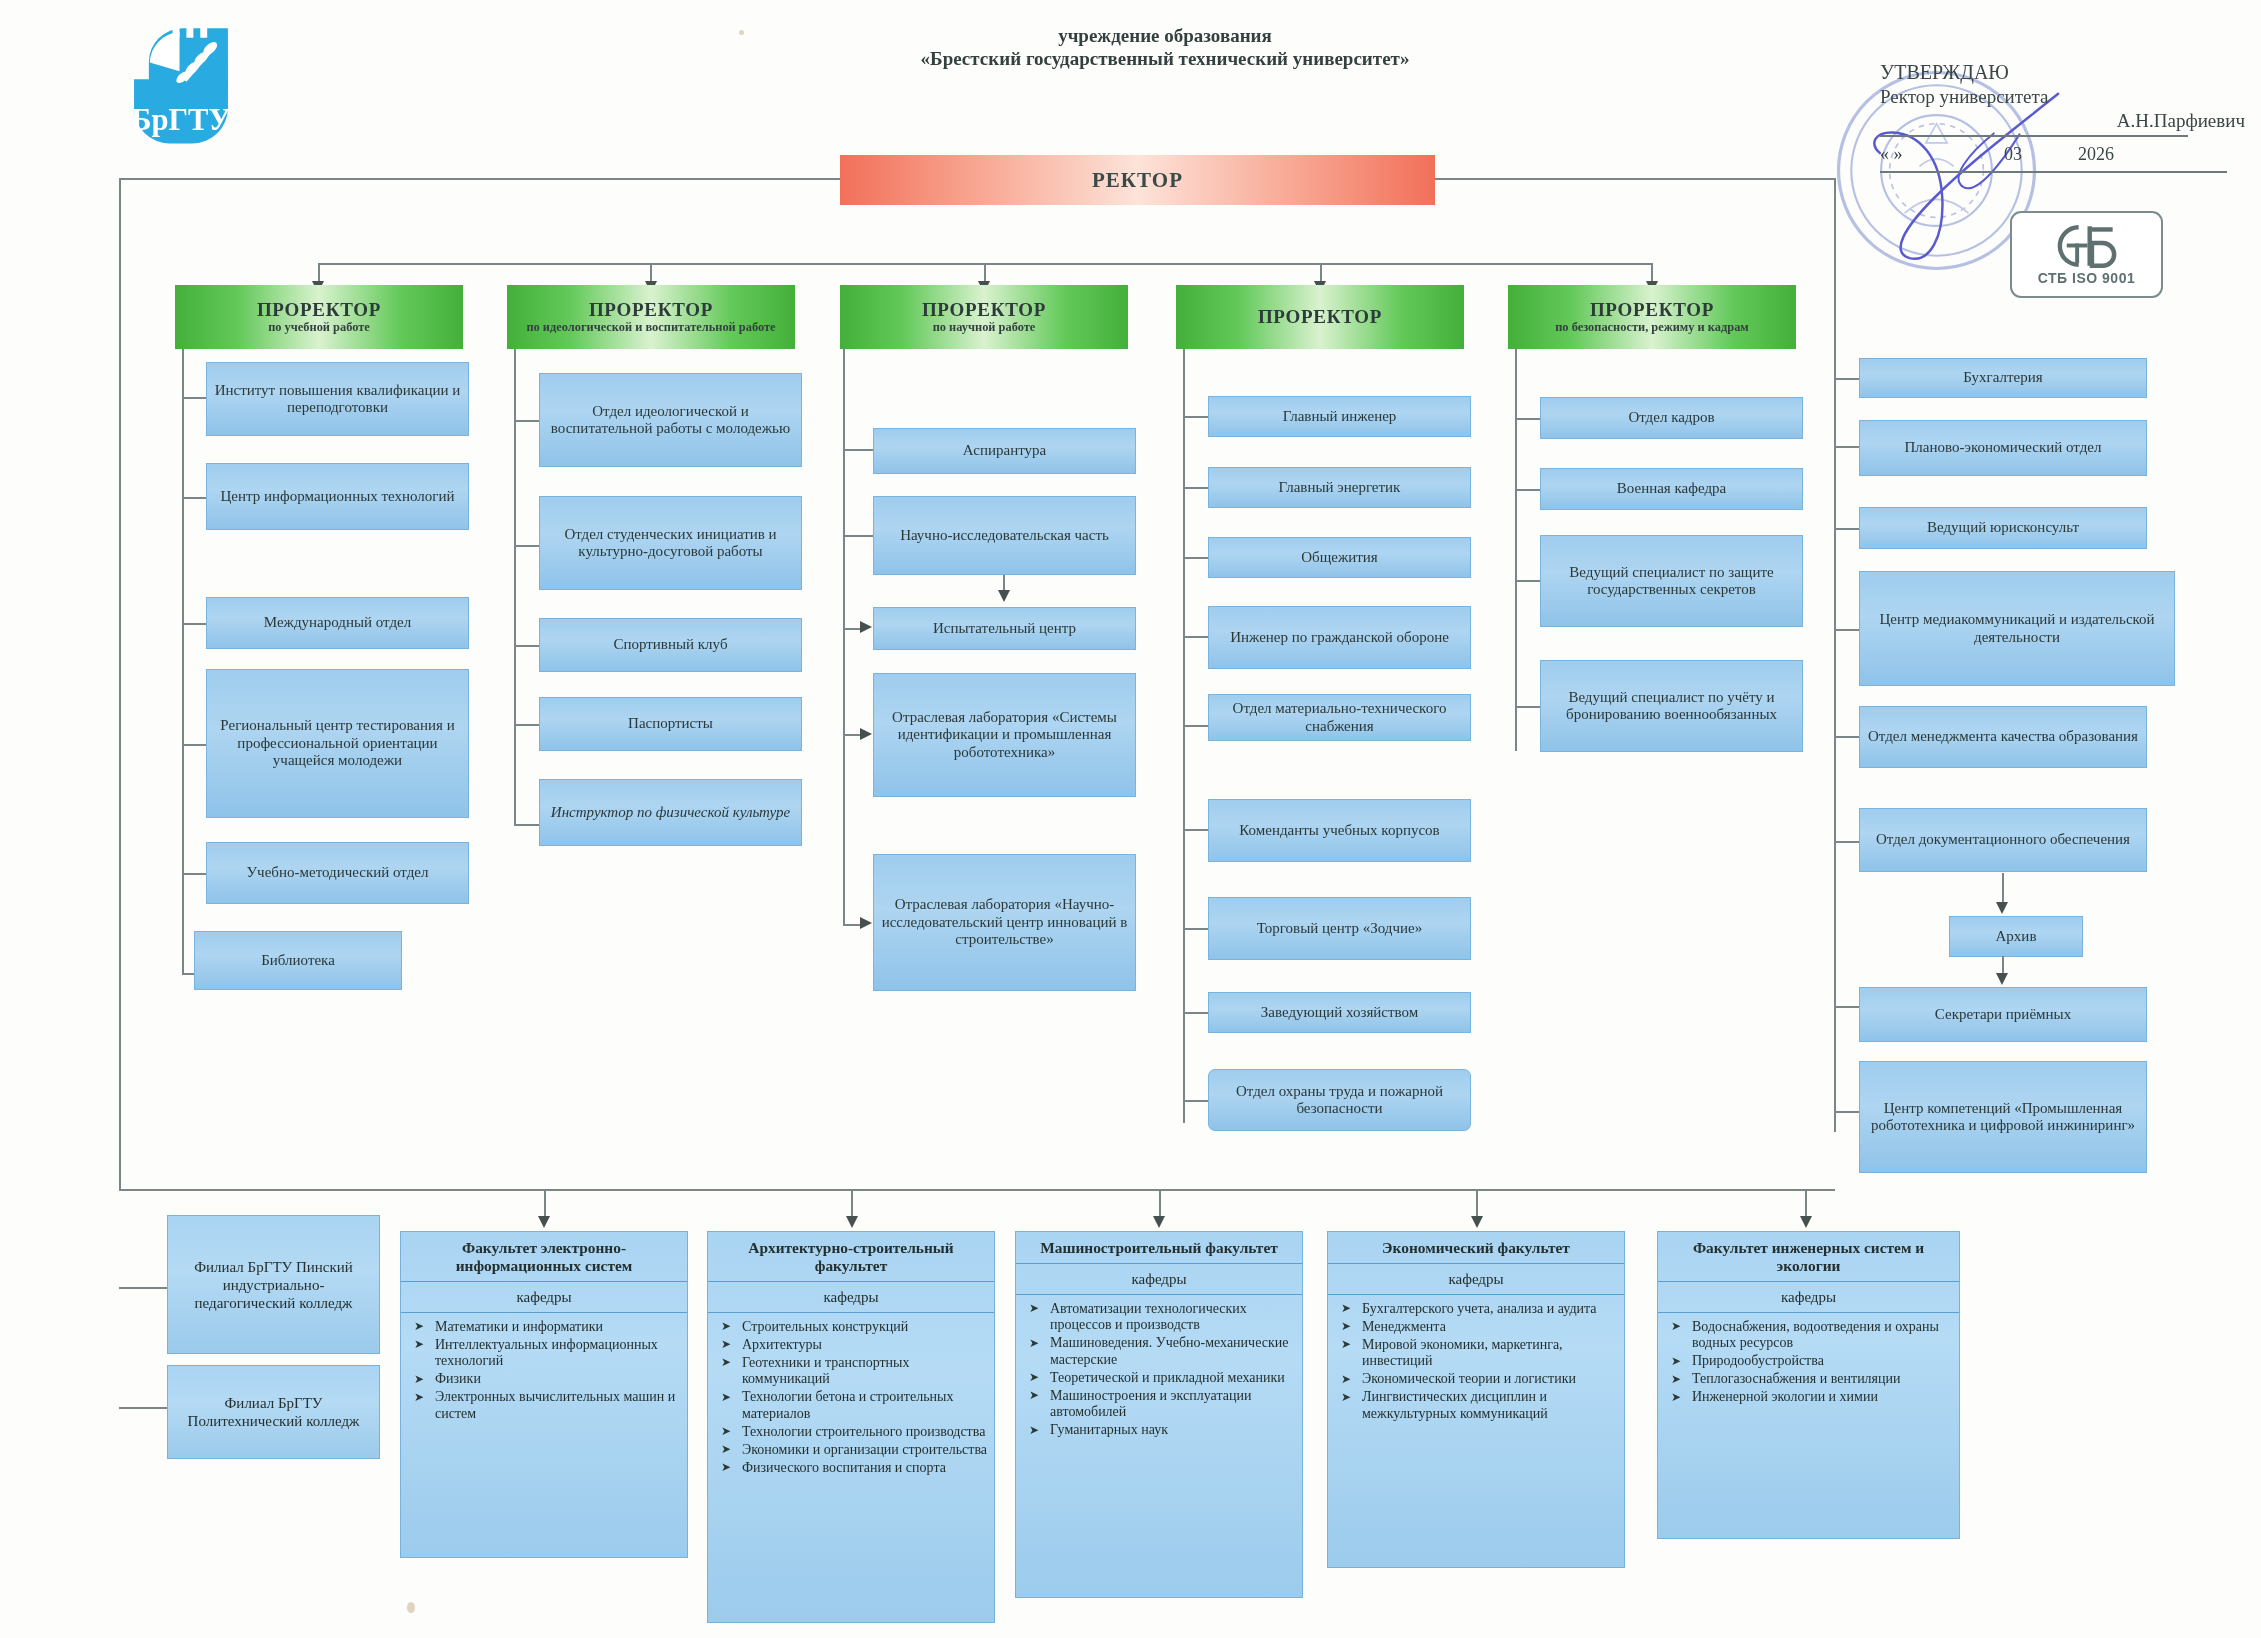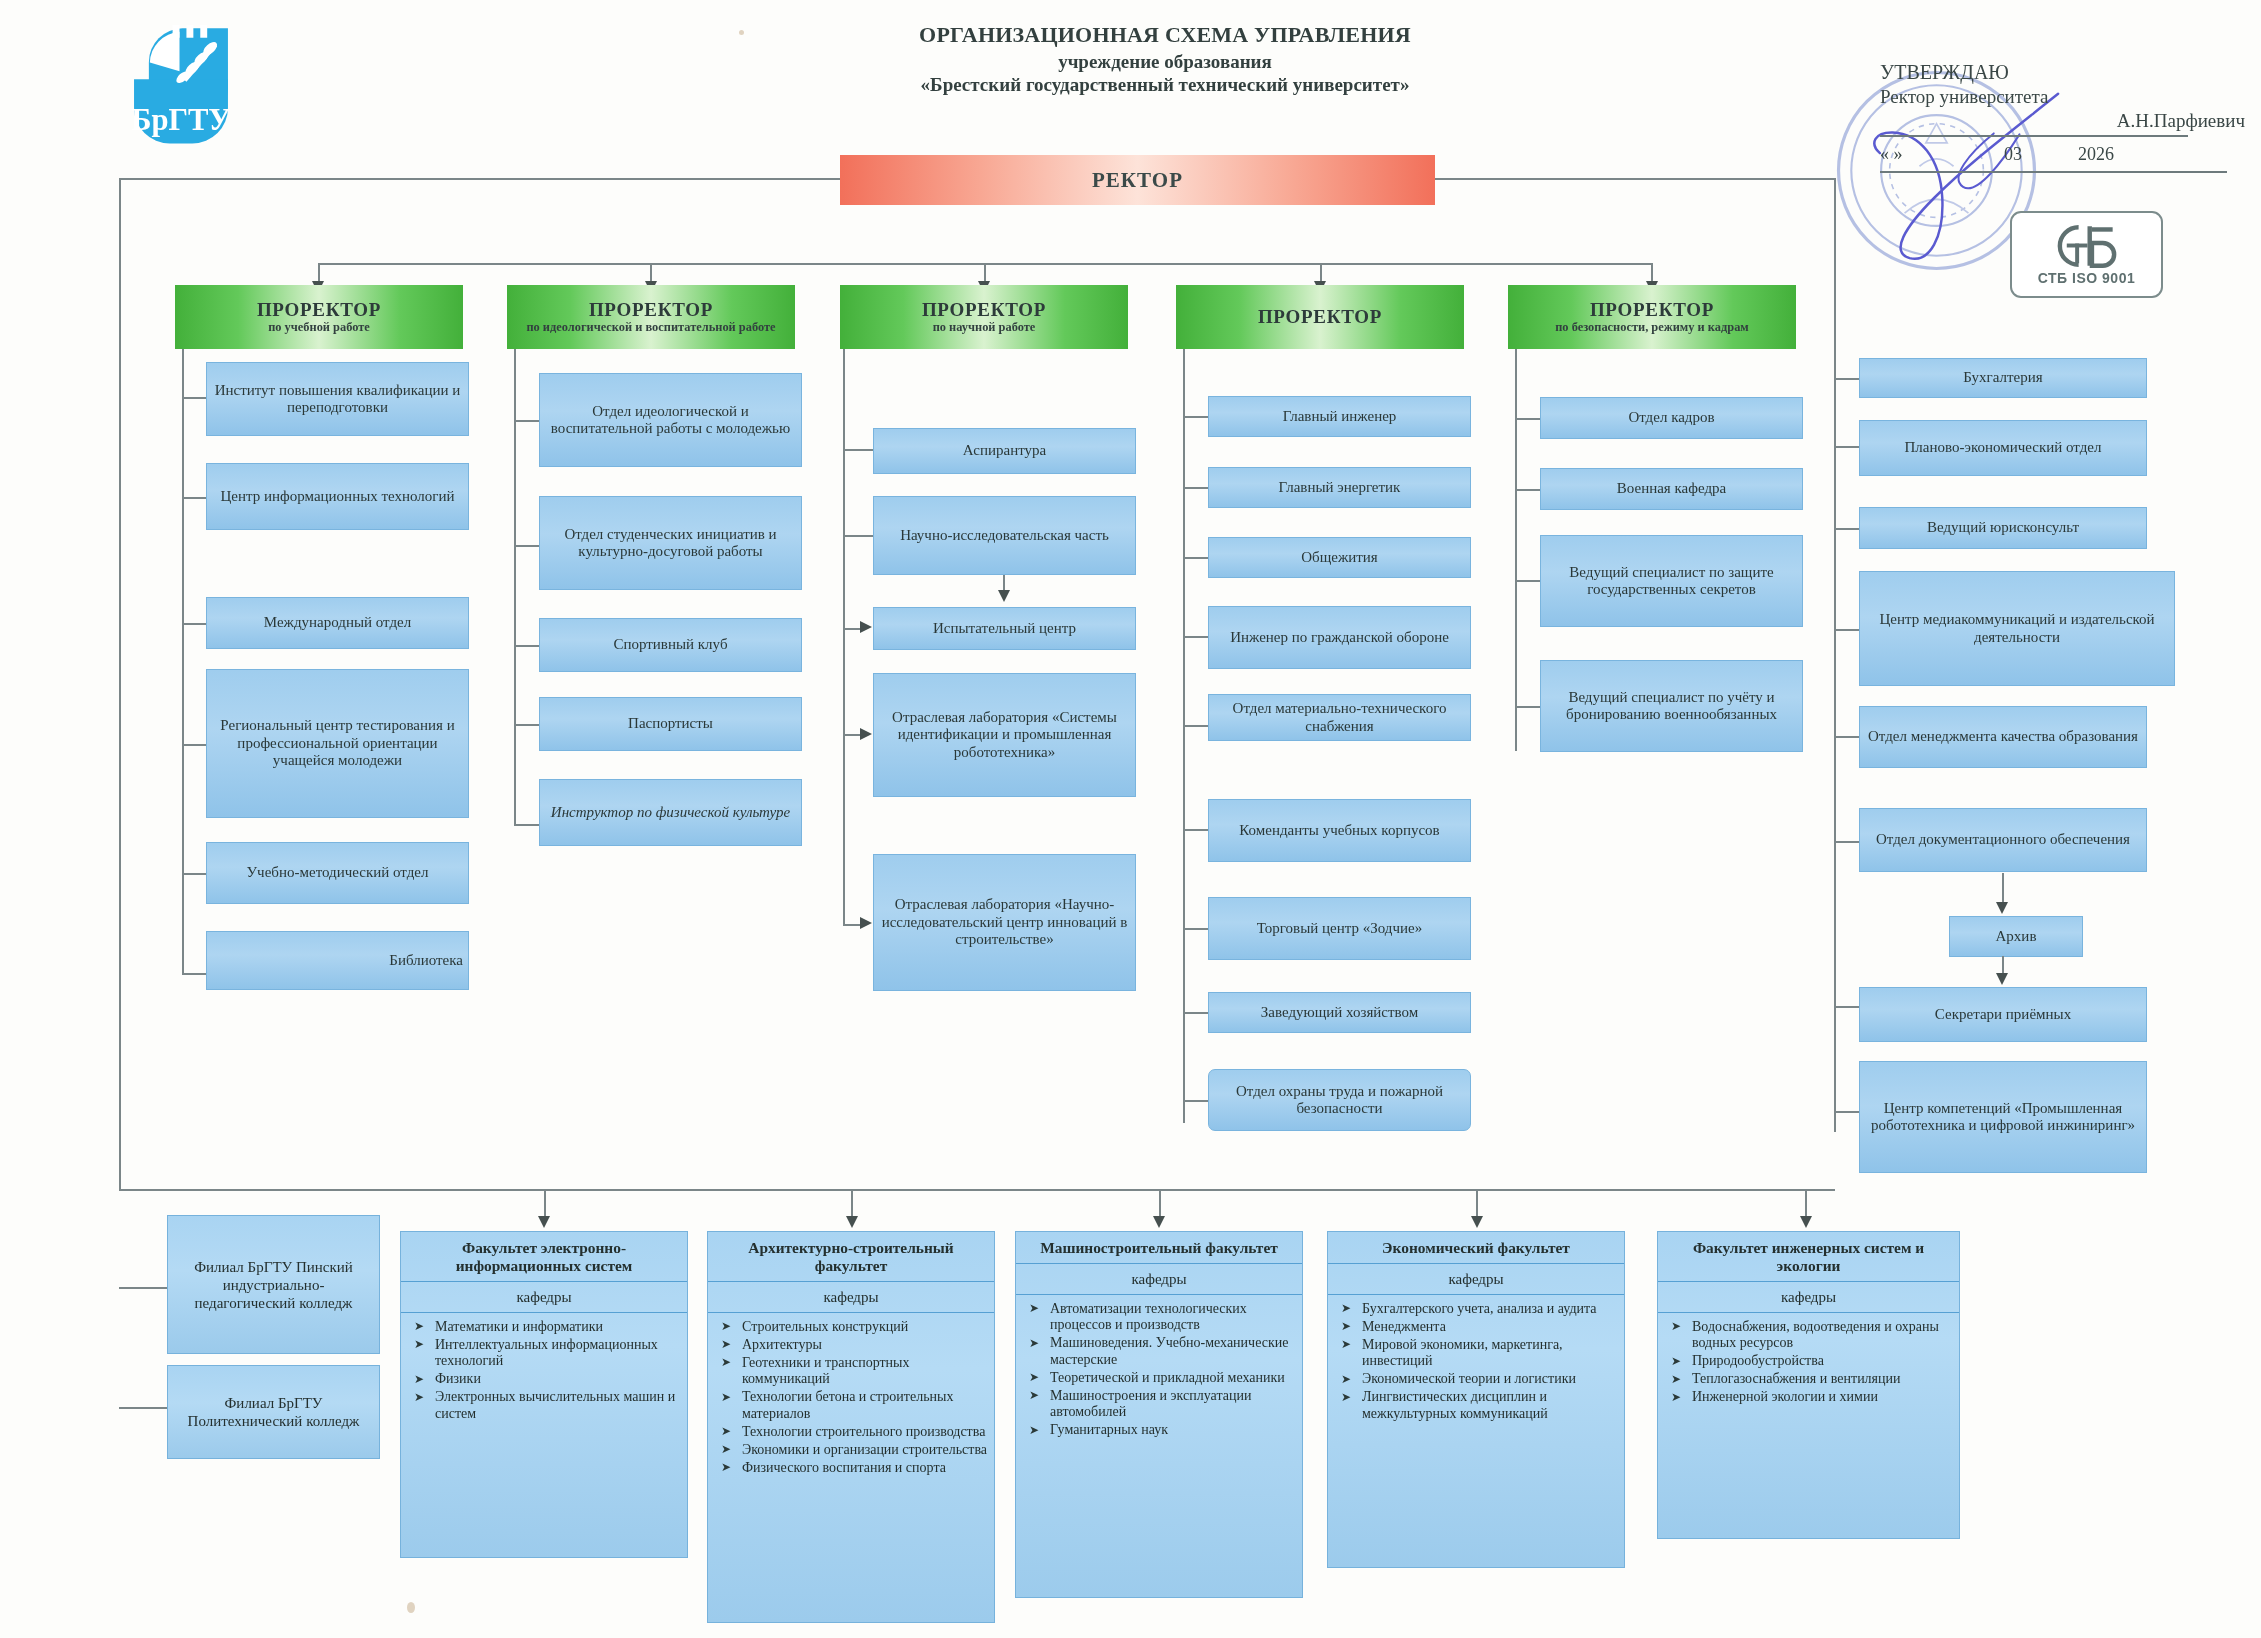--- a/index.html
+++ b/index.html
@@ -113,21 +113,20 @@
       <ellipse cx="148" cy="108" rx="17" ry="9" transform="rotate(-42 148 108)"></ellipse>
       <ellipse cx="166" cy="88" rx="17" ry="9" transform="rotate(-42 166 88)"></ellipse>
       <ellipse cx="184" cy="68" rx="17" ry="9" transform="rotate(-42 184 68)"></ellipse>
       <ellipse cx="128" cy="126" rx="15" ry="8" transform="rotate(-42 128 126)"></ellipse>
     </g>
     <text x="125" y="232" font-family="Liberation Serif, serif" font-size="62" font-weight="bold" fill="#fff" text-anchor="middle">БрГТУ</text>
   </svg>
 </div>
 
 <div class="abs" id="title-block">
-  <div class="t1">ОРГАНИЗАЦИОННАЯ СХЕМА УПРАВЛЕНИЯ</div>
   <div class="t2">учреждение образования</div>
   <div class="t3">«Брестский государственный технический университет»</div>
 </div>
 
 <div class="abs" id="stamp">
   <svg viewBox="0 0 200 200">
     <circle cx="100" cy="100" r="92" fill="none" stroke="#7b8fd0" stroke-width="3"></circle>
     <circle cx="100" cy="100" r="80" fill="none" stroke="#7b8fd0" stroke-width="2"></circle>
     <circle cx="100" cy="100" r="52" fill="none" stroke="#7b8fd0" stroke-width="2"></circle>
     <circle cx="100" cy="100" r="44" fill="none" stroke="#7b8fd0" stroke-width="1.5" stroke-dasharray="5 5"></circle>
@@ -213,21 +212,21 @@
   </div>
 <div class="line hl abs" style="left:182px;top:744px;width:25px;"></div>
 <div class="abs ubox" style="left:206px;top:669px;width:263px;height:149px;">
   <span>Региональный центр тестирования и профессиональной ориентации учащейся молодежи</span>
   </div>
 <div class="line hl abs" style="left:182px;top:873px;width:25px;"></div>
 <div class="abs ubox" style="left:206px;top:842px;width:263px;height:62px;">
   <span>Учебно-методический отдел</span>
   </div>
 <div class="line hl abs" style="left:182px;top:973px;width:25px;"></div>
-<div class="abs ubox" style="left:206px;top:931px;width:263px;height:59px;justify-content:flex-end;">
+<div class="abs ubox" style="left:194px;top:931px;width:208px;height:59px;">
   <span>Библиотека</span>
   </div>
 
 <div class="abs prorector" style="left:507px;top:285px;width:288px;height:64px;">
   <div class="pt">ПРОРЕКТОР</div>
   <div class="ps">по идеологической и воспитательной работе</div>
 </div>
 <div class="line vl abs" style="left:514px;top:349px;height:476px;"></div>
 <div class="line hl abs" style="left:514px;top:420px;width:25px;"></div>
 <div class="abs ubox" style="left:539px;top:373px;width:263px;height:94px;">

